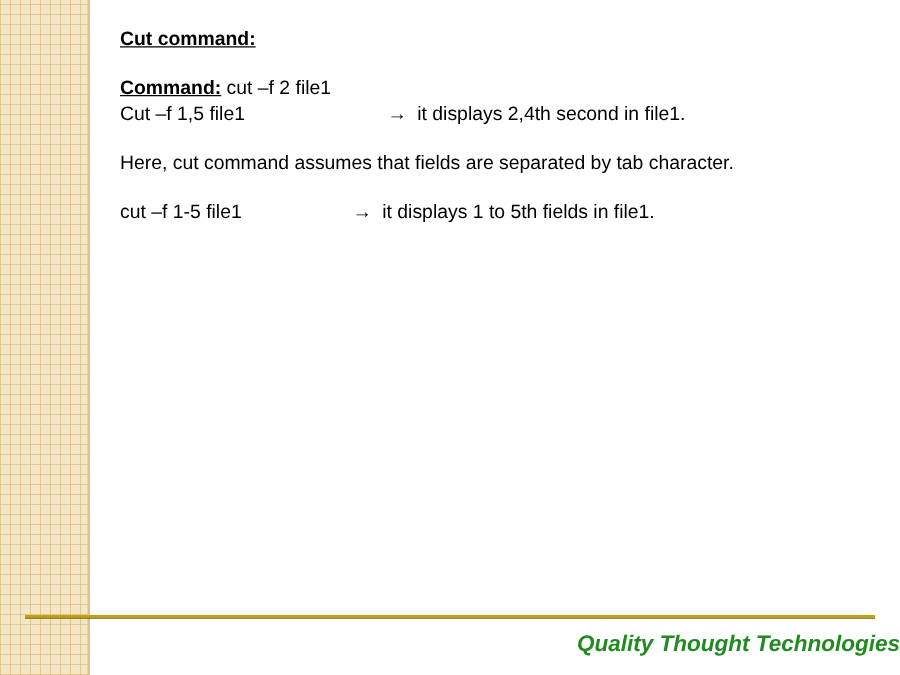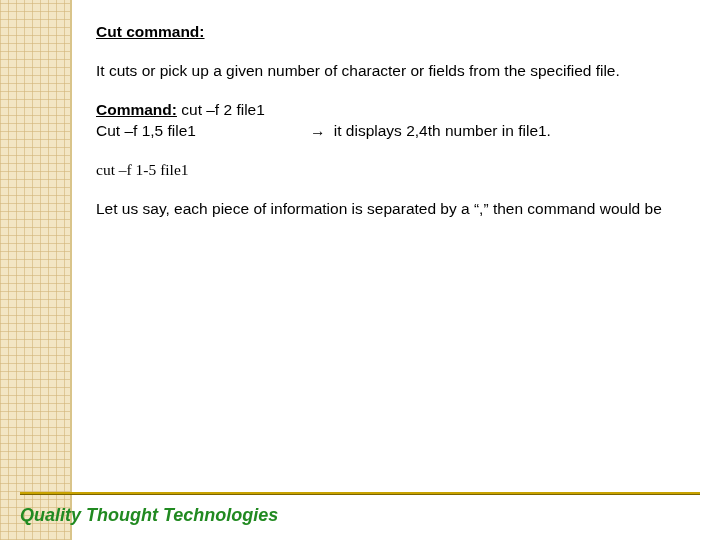--- a/index.html
+++ b/index.html
@@ -45,82 +45,85 @@
     text-decoration: underline;
     margin-bottom: 18px;
   }
   .para { margin-bottom: 18px; }
   .cmd-block { margin-bottom: 18px; }
   .row { display: flex; }
   .cmd-left { min-width: 210px; }
   .bold { font-weight: bold; }
   .under { text-decoration: underline; }
   .arrow { display: inline-block; margin: 0 4px; }
-  .row.range .cmd-left { min-width: 182px; font-family: Liberation Serif, serif; }
+  .row.range .cmd-left { min-width: 182px; }
   .footer-line {
     position: absolute;
     left: 20px; right: 20px;
     bottom: 46px;
     height: 2px;
     background: #c8a200;
   }
   .footer-line::after {
     content: "";
     position: absolute;
     left: 0; right: 0; top: 2px; height: 1px;
     background: #7b6400;
   }
   .footer-text {
     position: absolute;
     left: 0; right: 0;
     bottom: 14px;
-    text-align: left;
+    text-align: right;
     font-weight: bold;
     font-style: italic;
     font-size: 18px;
     color: #218a21;
     font-family: "Trebuchet MS", Verdana, sans-serif;
     padding-left: 20px;
   }
 </style>
 </head>
 <body>
 
 <div class="slide">
   <div class="left-stripe"></div>
 
   <div class="content">
 
     <div class="title">Cut command:</div>
 
-    <div class="para">It cuts or pick up a given number of character or fields from the specified file.</div>
 
     <div class="cmd-block">
       <div class="row">
         <span class="cmd-left">
           <span class="bold under">Command:</span>
           <span>cut –f 2 file1</span>
         </span>
       </div>
       <div class="row">
         <span class="cmd-left">Cut –f 1,5 file1</span>
         <span>
           <span class="arrow">→</span>
-          <span>it displays 2,4th number in file1.</span>
+          <span>it displays 2,4th second in file1.</span>
         </span>
       </div>
     </div>
 
+    <div class="para">Here, cut command assumes that fields are separated by tab character.</div>
 
     <div class="cmd-block">
       <div class="row range">
         <span class="cmd-left">cut –f 1-5 file1</span>
+        <span>
+          <span class="arrow">→</span>
+          <span>it displays 1 to 5th fields in file1.</span>
+        </span>
       </div>
     </div>
 
-    <div class="para">Let us say, each piece of information is separated by a “,” then command would be</div>
 
 
   </div>
 
   <div class="footer-line"></div>
   <div class="footer-text">Quality Thought Technologies</div>
 </div>
 
 </body></html>

